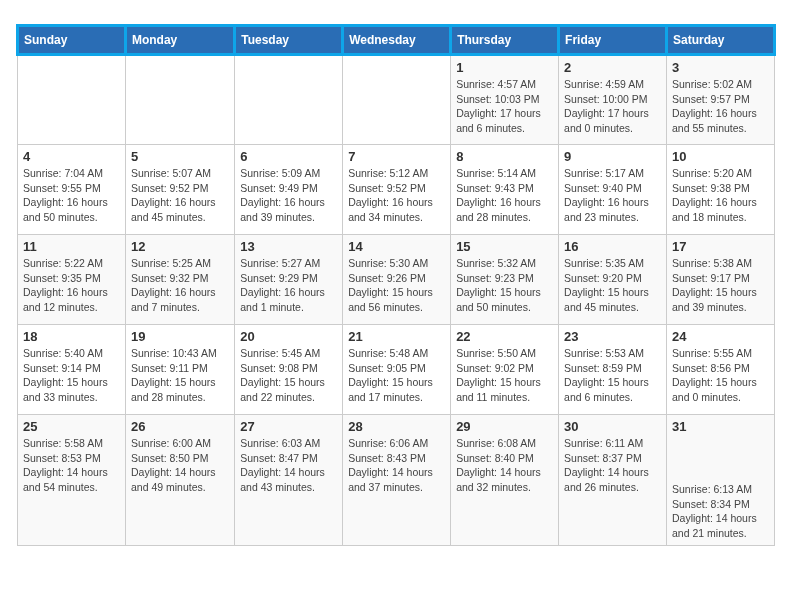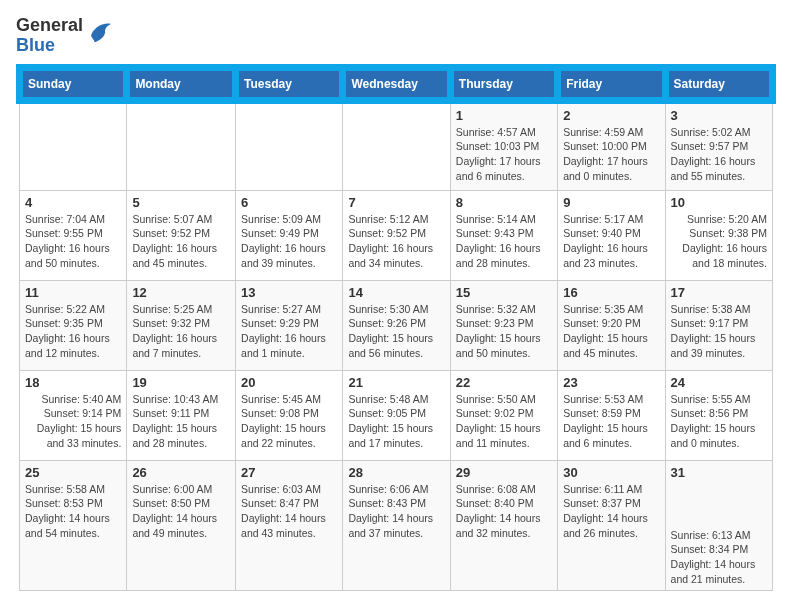--- a/index.html
+++ b/index.html
@@ -55,21 +55,21 @@
       border-collapse: collapse;
       font-size: 11px;
     }
     thead tr th {
       background: #2a6db5;
       color: #fff;
       text-align: left;
       padding: 6px 5px;
       font-size: 12px;
       font-weight: bold;
-      border: 7px solid #0ea5e9;
+      border: 3px solid #0ea5e9;
     }
     tbody tr td {
       border: 1px solid #ccc;
       vertical-align: top;
       padding: 4px 5px;
       height: 90px;
       background: #fff;
     }
     tbody tr:nth-child(odd) td {
       background: #f9f9f9;
@@ -86,34 +86,20 @@
       line-height: 1.4;
     }
     .empty-cell {
       background: #fff !important;
     }
   </style>
 </head>
 <body>
 
 <div class="header">
-  <div class="logo">
-    <div style="display:flex;align-items:center;gap:2px;">
-      <div style="display:flex;flex-direction:column;line-height:1.1;">
-        <span class="logo-general">General</span>
-        <span class="logo-blue">Blue</span>
-      </div>
-      <span class="logo-bird">
-        <svg width="28" height="30" viewBox="0 0 28 30" fill="none" xmlns="http://www.w3.org/2000/svg">
-          <path d="M6 18 C8 10, 18 4, 26 6 C22 8, 20 10, 20 14 C20 18, 16 22, 10 24 Z" fill="#2a6db5"></path>
-          <path d="M10 24 C12 20, 16 16, 20 14" stroke="#2a6db5" stroke-width="1.5" fill="none"></path>
-        </svg>
-      </span>
-    </div>
-  </div>
   <div class="title-block">
   </div>
 </div>
 
 <table>
   <thead>
     <tr>
       <th>Sunday</th>
       <th>Monday</th>
       <th>Tuesday</th>
@@ -189,21 +175,21 @@
         </td>
         <td>
           <div class="day-num">9</div>
           <div class="day-detail" style="white-space: pre-line;">Sunrise: 5:17 AM
 Sunset: 9:40 PM
 Daylight: 16 hours
 and 23 minutes.</div>
         </td>
         <td>
           <div class="day-num">10</div>
-          <div class="day-detail" style="white-space: pre-line; text-align: right;">Sunrise: 5:20 AM
+          <div class="day-detail" style="white-space: pre-line;">Sunrise: 5:20 AM
 Sunset: 9:38 PM
 Daylight: 16 hours
 and 18 minutes.</div>
         </td>
       </tr>
       <tr>
         <td>
           <div class="day-num">11</div>
           <div class="day-detail" style="white-space: pre-line;">Sunrise: 5:22 AM
 Sunset: 9:35 PM
@@ -249,21 +235,21 @@
           <div class="day-num">17</div>
           <div class="day-detail" style="white-space: pre-line;">Sunrise: 5:38 AM
 Sunset: 9:17 PM
 Daylight: 15 hours
 and 39 minutes.</div>
         </td>
       </tr>
       <tr>
         <td>
           <div class="day-num">18</div>
-          <div class="day-detail" style="white-space: pre-line; text-align: right;">Sunrise: 5:40 AM
+          <div class="day-detail" style="white-space: pre-line;">Sunrise: 5:40 AM
 Sunset: 9:14 PM
 Daylight: 15 hours
 and 33 minutes.</div>
         </td>
         <td>
           <div class="day-num">19</div>
           <div class="day-detail" style="white-space: pre-line;">Sunrise: 10:43 AM
 Sunset: 9:11 PM
 Daylight: 15 hours
 and 28 minutes.</div>

